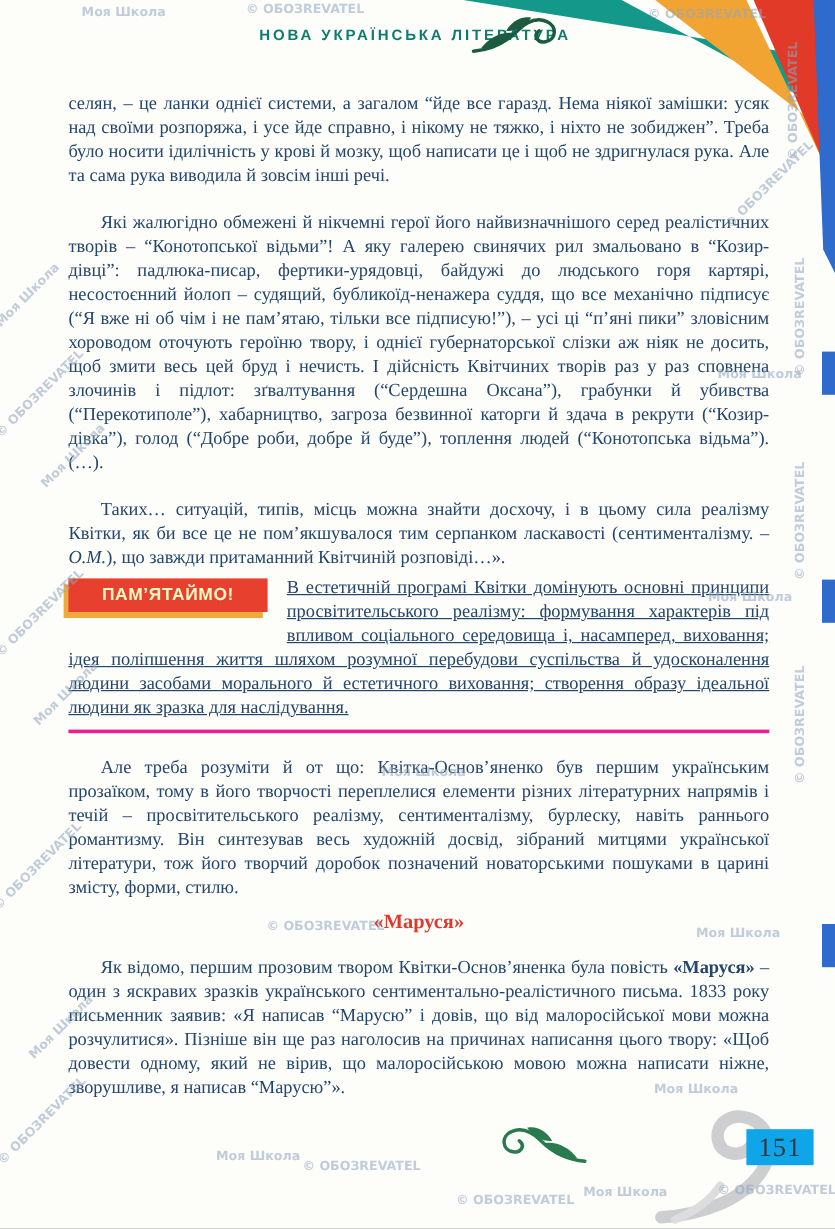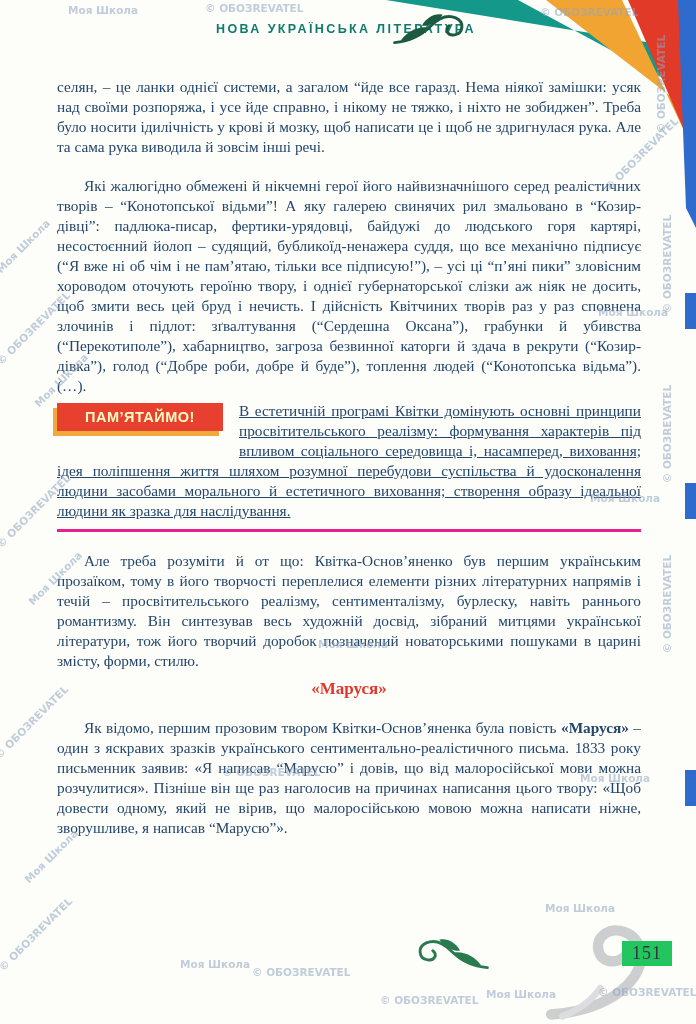--- a/index.html
+++ b/index.html
@@ -47,22 +47,22 @@
   h2.marusya {
     clear:both; text-align:center; text-indent:0;
     color:#e0392b; font-size:17px; font-weight:bold; margin:8px 0 6px;
   }
 
   
   .footer-flourish { position:absolute; left:412px; top:930px; width:78px; height:48px; transform:scaleX(-1); z-index:1; }
   .corner-ornament { position:absolute; left:540px; top:918px; width:130px; height:104px; z-index:1; }
   .page-number {
     position:absolute; left:622px; top:941px; z-index:4;
-    background:#22c55e; padding:2px 10px;
-    font-size:18px; color:#333640; letter-spacing:1px;
+    background:#0ea5e9; padding:2px 10px;
+    font-size:22px; color:#333640; letter-spacing:1px;
   }
 
   
   .wm {
     position:absolute; z-index:6; pointer-events:none; white-space:nowrap;
     font-family:"DejaVu Sans", sans-serif; font-size:10.5px; font-weight:bold;
     color:#8fa5bf; opacity:.55;
   }
   .wm.diag { transform:rotate(-45deg); }
   .wm.vert { transform:rotate(-90deg); }
@@ -86,20 +86,21 @@
   <div class="header-title">НОВА УКРАЇНСЬКА ЛІТЕРАТУРА</div>
   <svg class="header-flourish" viewBox="0 0 120 70">
     <path d="M4 56 C 26 54 46 44 60 30 C 70 20 84 12 98 18 C 112 24 110 42 96 44 C 86 46 80 36 88 30" fill="none" stroke="#1d5b40" stroke-width="4.5" stroke-linecap="round"></path>
     <path d="M14 52 C 24 38 42 30 56 33 C 48 46 30 54 14 52 Z" fill="#1d5b40"></path>
     <path d="M46 30 C 52 18 66 10 78 13 C 70 24 58 31 46 30 Z" fill="#1d5b40"></path>
   </svg>
 
   <div class="content">
     <p class="cont">селян, – це ланки однієї системи, а загалом “йде все гаразд. Нема ніякої замішки: усяк над своїми розпоряжа, і усе йде справно, і нікому не тяжко, і ніхто не зобиджен”. Треба було носити ідилічність у крові й мозку, щоб написати це і щоб не здригнулася рука. Але та сама рука виводила й зовсім інші речі.</p>
     <p>Які жалюгідно обмежені й нікчемні герої його найвизначнішого серед реалістичних творів – “Конотопської відьми”! А яку галерею свинячих рил змальовано в “Козир-дівці”: падлюка-писар, фертики-урядовці, байдужі до людського горя картярі, несостоєнний йолоп – судящий, бубликоїд-ненажера суддя, що все механічно підписує (“Я вже ні об чім і не пам’ятаю, тільки все підписую!”), – усі ці “п’яні пики” зловісним хороводом оточують героїню твору, і однієї губернаторської слізки аж ніяк не досить, щоб змити весь цей бруд і нечисть. І дійсність Квітчиних творів раз у раз сповнена злочинів і підлот: зґвалтування (“Сердешна Оксана”), грабунки й убивства (“Перекотиполе”), хабарництво, загроза безвинної каторги й здача в рекрути (“Козир-дівка”), голод (“Добре роби, добре й буде”), топлення людей (“Конотопська відьма”). (…).</p>
+    <p><span>Таких… ситуацій, типів, місць можна знайти досхочу, і в цьому сила реалізму Квітки, як би все це не пом’якшувалося тим серпанком ласкавості (сентименталізму. – </span><em>О.М.</em><span>), що завжди притаманний Квітчиній розповіді…».</span></p>
 
     <div class="remember">
       <div class="remember-label">ПАМ’ЯТАЙМО!</div>
       <span class="remember-text">В естетичній програмі Квітки домінують основні принципи просвітительського реалізму: формування характерів під впливом соціального середовища і, насамперед, виховання; ідея поліпшення життя шляхом розумної перебудови суспільства й удосконалення людини засобами морального й естетичного виховання; створення образу ідеальної людини як зразка для наслідування.</span>
     </div>
 
     <div class="divider"></div>
 
     <p>Але треба розуміти й от що: Квітка-Основ’яненко був першим українським прозаїком, тому в його творчості переплелися елементи різних літературних напрямів і течій – просвітительського реалізму, сентименталізму, бурлеску, навіть раннього романтизму. Він синтезував весь художній досвід, зібраний митцями української літератури, тож його творчий доробок позначений новаторськими пошуками в царині змісту, форми, стилю.</p>
 

